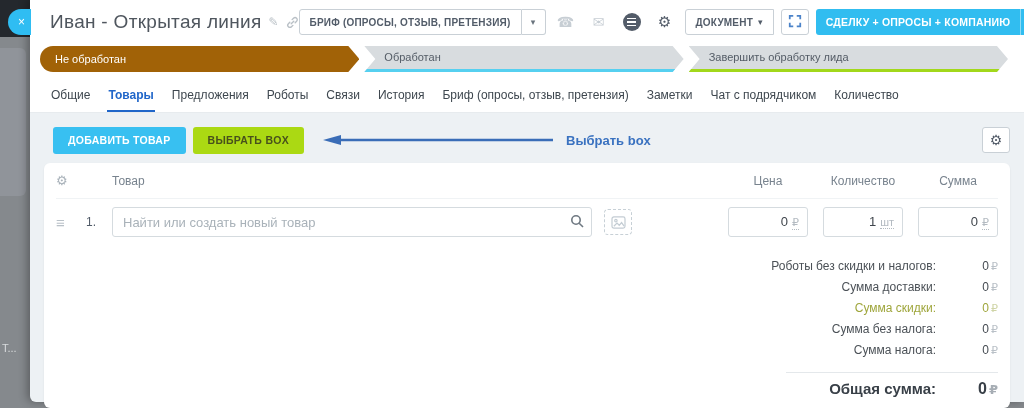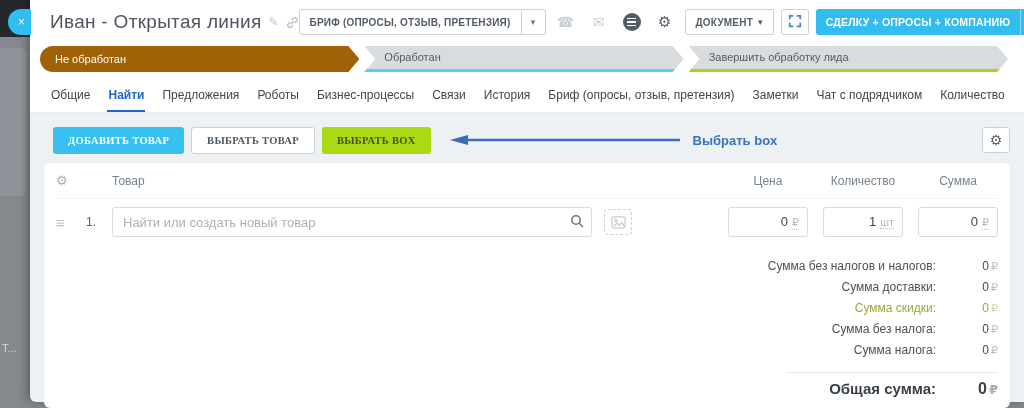--- a/index.html
+++ b/index.html
@@ -74,21 +74,21 @@
 
   
   .tabs { display:flex; align-items:center; gap:16px; margin-top:9px; font-size:12px; }
   .tab { padding:7px 1px 8px; cursor:pointer; color:#3e474f; white-space:nowrap; border-bottom:2px solid transparent; }
   .tab.active { color:#2066c9; border-bottom-color:#2066c9; font-weight:bold; }
 
   
   .content { padding:9px 14px 0; }
   .actions-row { display:flex; align-items:center; gap:7px; height:36px; padding-left:9px; position:relative; }
   .act-btn { height:27px; border-radius:3px; font-size:10.5px; font-weight:bold; letter-spacing:.3px;
-             padding:0 15px; cursor:pointer; font-family:Liberation Serif, serif; border:none; }
+             padding:0 15px; cursor:pointer; font-family:Liberation Sans, sans-serif; border:none; }
   .act-add    { background:#38c0f1; color:#fff; }
   .act-select { background:#fff; color:#4e5861; border:1px solid #c9d0d6; }
   .act-box    { background:#abd913; color:#48511c; }
   .annotation { display:flex; align-items:center; gap:10px; margin-left:10px; }
   .annotation-text { color:#3a72c0; font-weight:bold; font-size:13px; }
   .row-gear { margin-left:auto; }
 
   
   .card { margin-top:5px; background:#fff; border-radius:6px; padding:0 12px 10px;
           box-shadow:0 1px 2px rgba(0,0,0,.08); min-height:230px; }
@@ -206,38 +206,36 @@
       <div class="stage stage-mid stage-cyan">
         <div class="stage-inner">Обработан</div>
       </div>
       <div class="stage stage-mid stage-green">
         <div class="stage-inner">Завершить обработку лида</div>
       </div>
     </div>
 
     <div class="tabs">
       <span class="tab">Общие</span>
-      <span class="tab active">Найти</span>
+      <span class="tab active">Товары</span>
       <span class="tab">Предложения</span>
       <span class="tab">Роботы</span>
-      <span class="tab">Бизнес-процессы</span>
       <span class="tab">Связи</span>
       <span class="tab">История</span>
       <span class="tab">Бриф (опросы, отзыв, претензия)</span>
       <span class="tab">Заметки</span>
       <span class="tab">Чат с подрядчиком</span>
       <span class="tab">Количество</span>
 
     </div>
   </div>
 
   <div class="content">
     <div class="actions-row">
       <button class="act-btn act-add">ДОБАВИТЬ ТОВАР</button>
-      <button class="act-btn act-select">ВЫБРАТЬ ТОВАР</button>
       <button class="act-btn act-box">ВЫБРАТЬ BOX</button>
       <span class="annotation">
         <svg width="235" height="12" viewBox="0 0 235 12">
           <line x1="232" y1="6" x2="18" y2="6" stroke="#3a6db7" stroke-width="2.6"></line>
           <polygon points="2,6 20,1 20,11" fill="#3a6db7"></polygon>
         </svg>
         <span class="annotation-text">Выбрать box</span>
       </span>
       <button class="icon-btn boxed row-gear">
         <span style="color:#535c69;font-size:14px;">⚙</span>
@@ -287,21 +285,21 @@
         </span>
         <span class="c-gap"></span>
         <span class="num-box">
           <span class="num-val">0</span>
           <span class="num-unit">₽</span>
         </span>
       </div>
 
       <div class="summary">
         <div class="sum-row">
-          <span class="sum-label">Сумма без налогов и налогов:</span>
+          <span class="sum-label">Роботы без скидки и налогов:</span>
           <span class="sum-value"><span>0</span><span class="sum-cur">₽</span></span>
         </div>
         <div class="sum-row">
           <span class="sum-label">Сумма доставки:</span>
           <span class="sum-value"><span>0</span><span class="sum-cur">₽</span></span>
         </div>
         <div class="sum-row highlight">
           <span class="sum-label">Сумма скидки:</span>
           <span class="sum-value"><span>0</span><span class="sum-cur">₽</span></span>
         </div>

